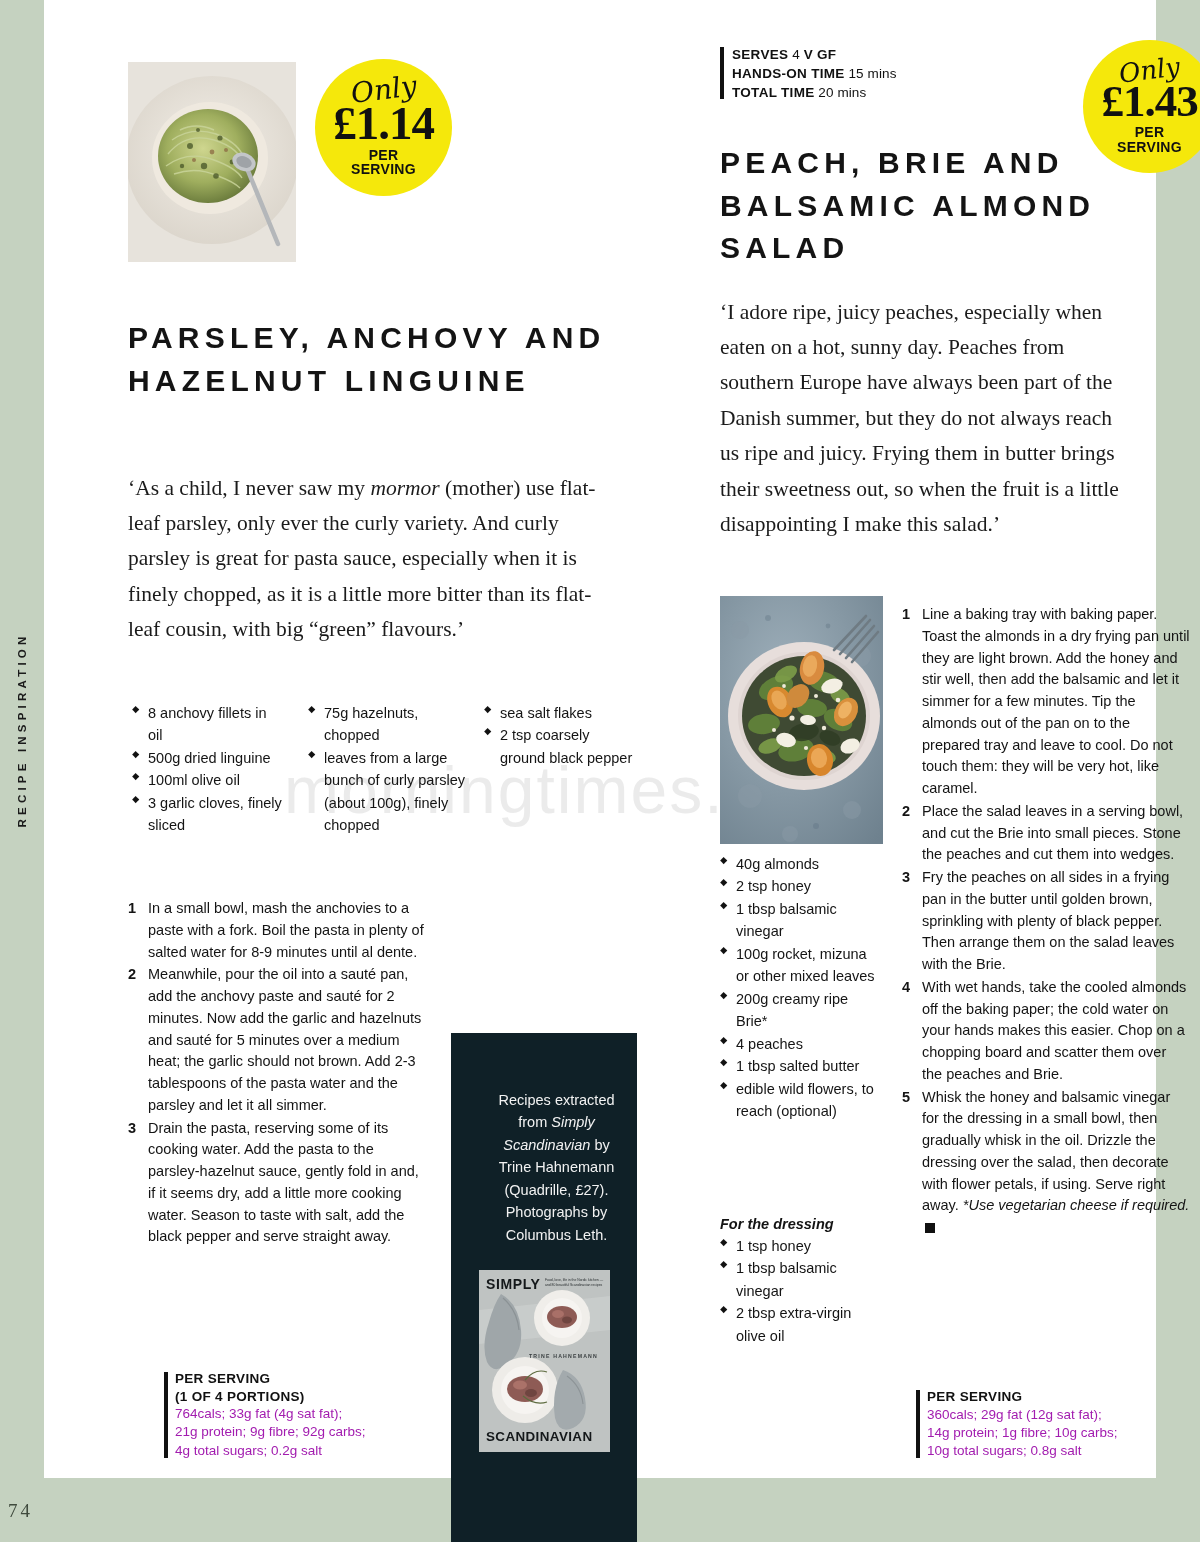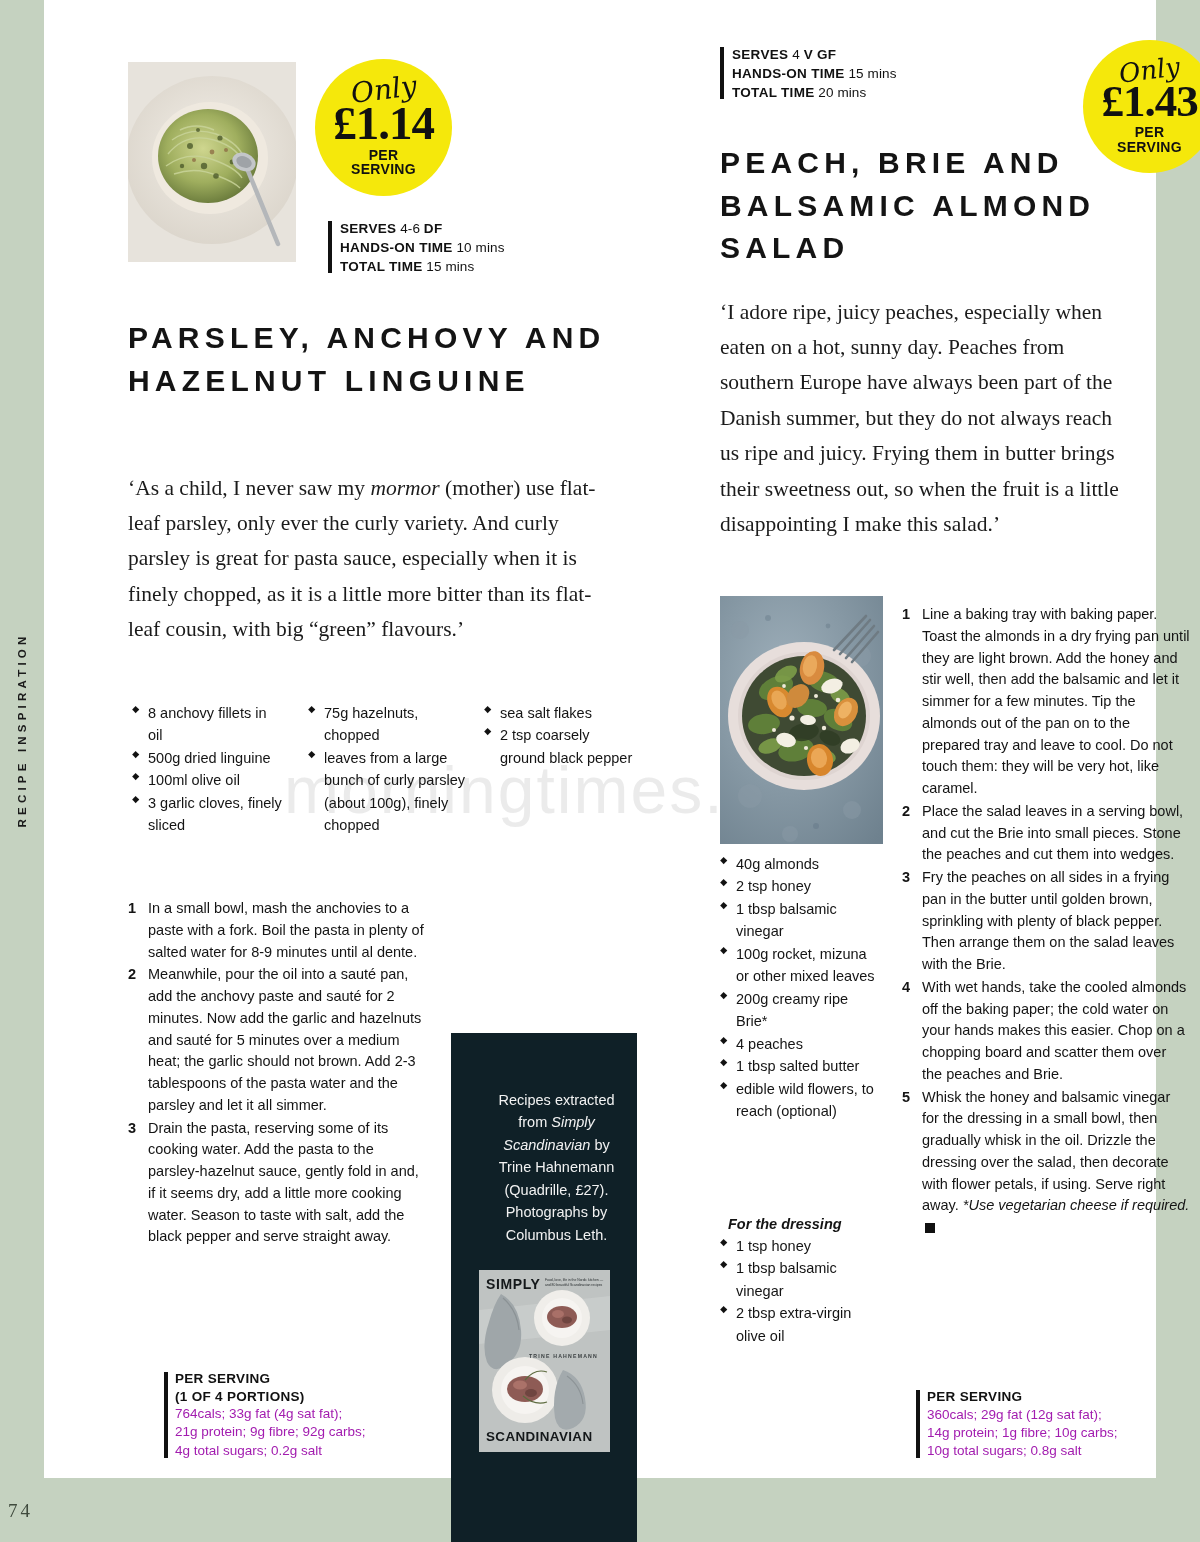--- a/index.html
+++ b/index.html
@@ -112,21 +112,21 @@
   .ing-col li:before{
     content:"\25C6";position:absolute;left:0;top:0px;font-size:9.5px;color:#111;
   }
   #ing-l1{left:88px;top:702px;width:150px;}
   #ing-l2{left:264px;top:702px;width:165px;}
   #ing-l3{left:440px;top:702px;width:150px;}
   #ing-r1{left:676px;top:853px;width:160px;}
   #ing-r2{left:676px;top:1216px;width:160px;}
   .dressing-head{
     font-size:14.5px;font-weight:bold;font-style:italic;
-    margin:0 0 3px 8px;color:#141414;
+    margin:0 0 3px 0;color:#141414;
   }
 
   
   .method{position:absolute;}
   .method ol{list-style:none;margin:0;padding:0;counter-reset:step;}
   .method li{
     font-size:14.5px;line-height:1.5;color:#141414;
     padding-left:20px;position:relative;margin-bottom:1px;
   }
   .method li:before{
@@ -240,35 +240,20 @@
 
   <div class="roundel" id="roundel-1">
     <div class="only">Only</div>
     <div class="price">£1.14</div>
     <div class="per">
       <span>PER</span><br>
       <span>SERVING</span>
     </div>
   </div>
 
-  <div class="meta" id="meta-left">
-    <div>
-      <b>SERVES</b>
-      <span>4-6</span>
-      <b>DF</b>
-    </div>
-    <div>
-      <b>HANDS-ON TIME</b>
-      <span>10 mins</span>
-    </div>
-    <div>
-      <b>TOTAL TIME</b>
-      <span>15 mins</span>
-    </div>
-  </div>
 
   <h1 class="recipe-title" id="title-linguine">PARSLEY, ANCHOVY AND HAZELNUT LINGUINE</h1>
 
   <p class="intro" id="intro-linguine"><span>‘As a child, I never saw my </span><i>mormor</i><span> (mother) use flat-leaf parsley, only ever the curly variety. And curly parsley is great for pasta sauce, especially when it is finely chopped, as it is a little more bitter than its flat-leaf cousin, with big “green” flavours.’</span></p>
 
   <div class="ing-col" id="ing-l1">
     <ul>
         <li>8 anchovy fillets in oil</li>
         <li>500g dried linguine</li>
         <li>100ml olive oil</li>

